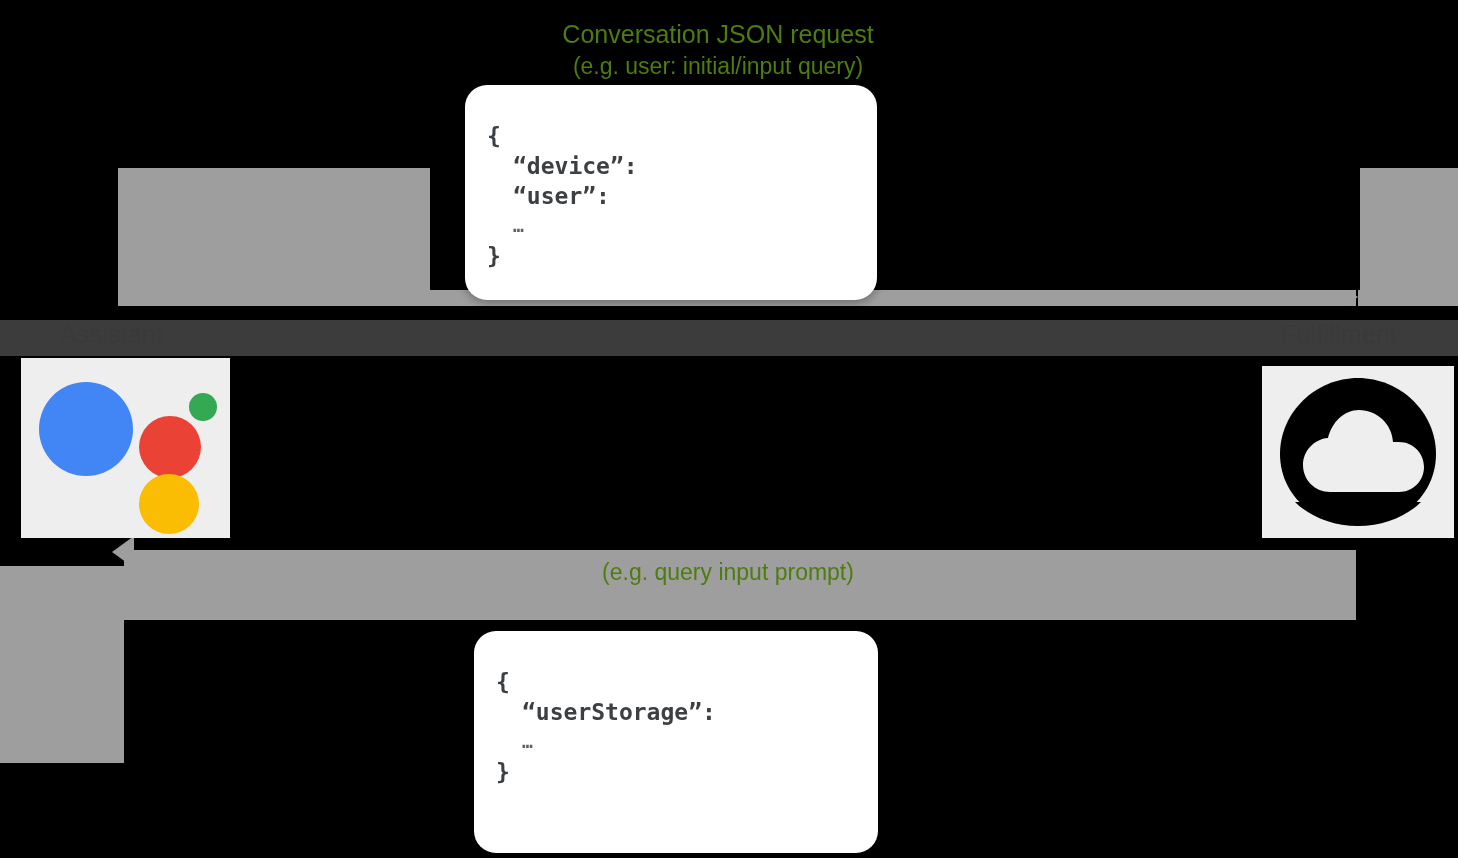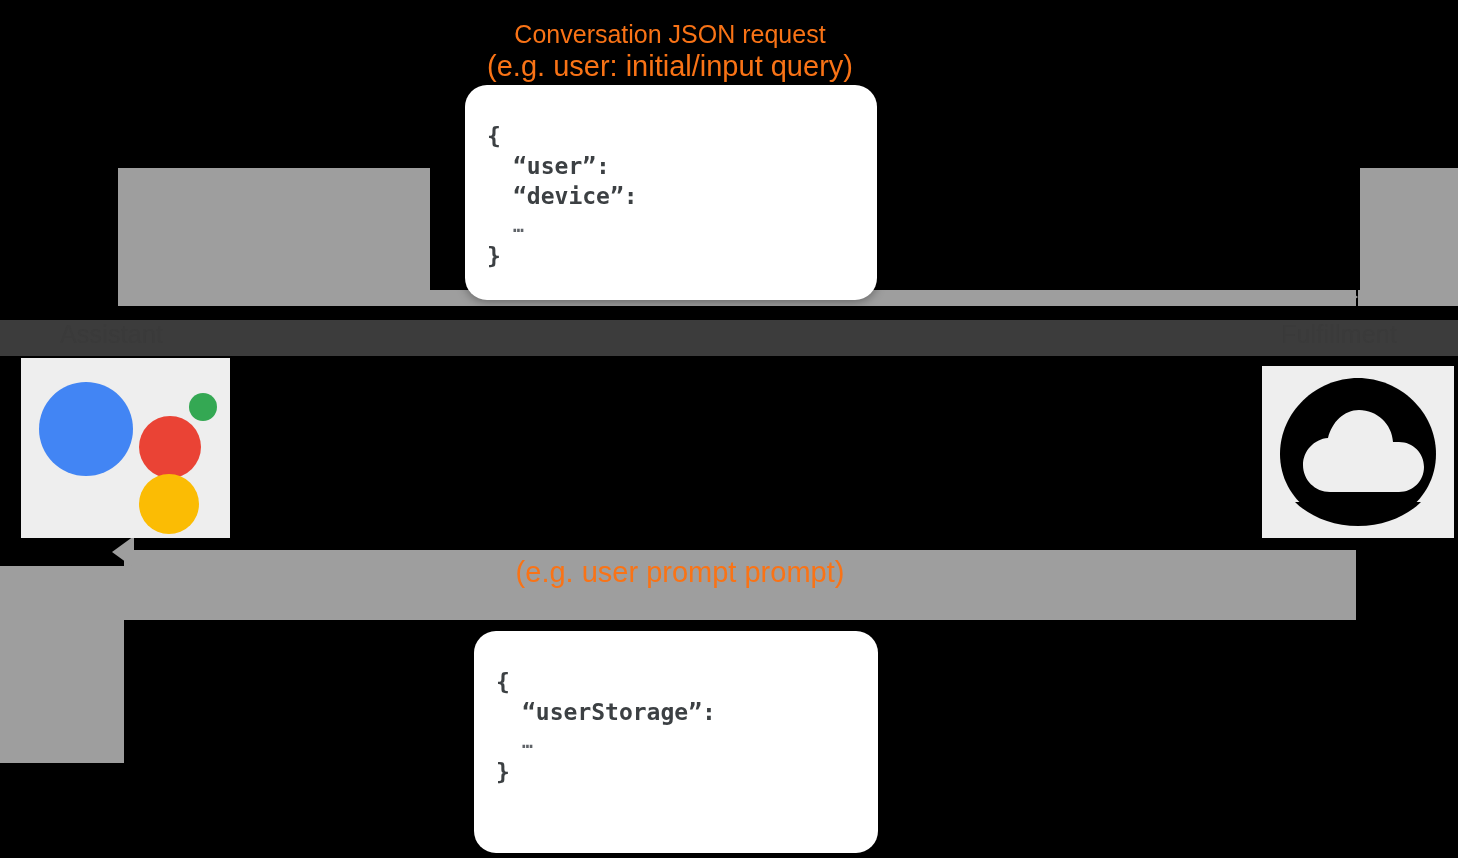--- a/index.html
+++ b/index.html
@@ -89,30 +89,31 @@
   .diagram-label {
     position: absolute;
     color: #3a3a3a;
     font-size: 25px;
     letter-spacing: 0.2px;
     white-space: nowrap;
   }
   .flow-caption {
     position: absolute;
     text-align: center;
-    color: #f97316;
+    color: #4d7c0f;
     white-space: nowrap;
+    padding-left: 48px;
   }
   .flow-caption .line1 {
     font-size: 25px;
     display: block;
     line-height: 32px;
   }
   .flow-caption .line2 {
-    font-size: 29px;
+    font-size: 23px;
     display: block;
     line-height: 32px;
   }
 
   
   .json-card {
     position: absolute;
     background: #ffffff;
     border-radius: 22px;
     box-shadow: 0 2px 10px rgba(0,0,0,0.35);
@@ -196,21 +197,21 @@
 
   <div class="dark-block" style="left:0px; top:320px; width:1458px; height:36px; background:#3c3c3c;"></div>
   <div class="dark-block" style="left:230px; top:356px; width:1032px; height:184px; background:#000000;"></div>
 
   <div class="flow-caption" id="request-caption" style="left:0px; top:18px; width:1340px;">
     <span class="line1">Conversation JSON request</span>
     <span class="line2">(e.g. user: initial/input query)</span>
   </div>
 
   <div class="flow-caption" id="response-caption" style="left:0px; top:556px; width:1360px;">
-    <span class="line2">(e.g. user prompt prompt)</span>
+    <span class="line2">(e.g. query input prompt)</span>
   </div>
 
   <div class="diagram-label" id="assistant-label" style="left:60px; top:320px;">Assistant</div>
 
   <div class="diagram-label" id="fulfillment-label" style="left:1281px; top:320px;">Fulfillment</div>
 
   <div id="assistant-tile">
     <span class="dot" id="dot-blue"></span>
     <span class="dot" id="dot-red"></span>
     <span class="dot" id="dot-yellow"></span>
@@ -222,22 +223,22 @@
       <path d="M85 4 C127 4 163 38 163 80 C163 122 127 152 85 152 C43 152 7 122 7 80 C7 38 43 4 85 4 Z" fill="#000000"></path>
       <path d="M86 36 C104 36 119 50 120 68 L126 68 C140 68 151 79 151 93 C151 107 140 118 126 118
                L57 118 C42 118 30 106 30 91 C30 77 41 65 55 64 C59 48 71 36 86 36 Z" fill="#eeeeee"></path>
       <rect x="7" y="128" width="156" height="24" fill="#eeeeee"></rect>
       <path d="M22 128 C36 142 59 152 85 152 C111 152 134 142 148 128 Z" fill="#000000"></path>
     </svg>
   </div>
 
   <div class="json-card" id="request-json-card" style="left:465px; top:85px; width:412px; height:215px;">
     <span class="ln">{</span>
+    <span class="ln indent">“device”:</span>
     <span class="ln indent">“user”:</span>
-    <span class="ln indent">“device”:</span>
     <span class="ln ellipsis">…</span>
     <span class="ln">}</span>
   </div>
 
   <div class="json-card" id="response-json-card" style="left:474px; top:631px; width:404px; height:222px;">
     <span class="ln">{</span>
     <span class="ln indent">“userStorage”:</span>
     <span class="ln ellipsis">…</span>
     <span class="ln">}</span>
   </div>

